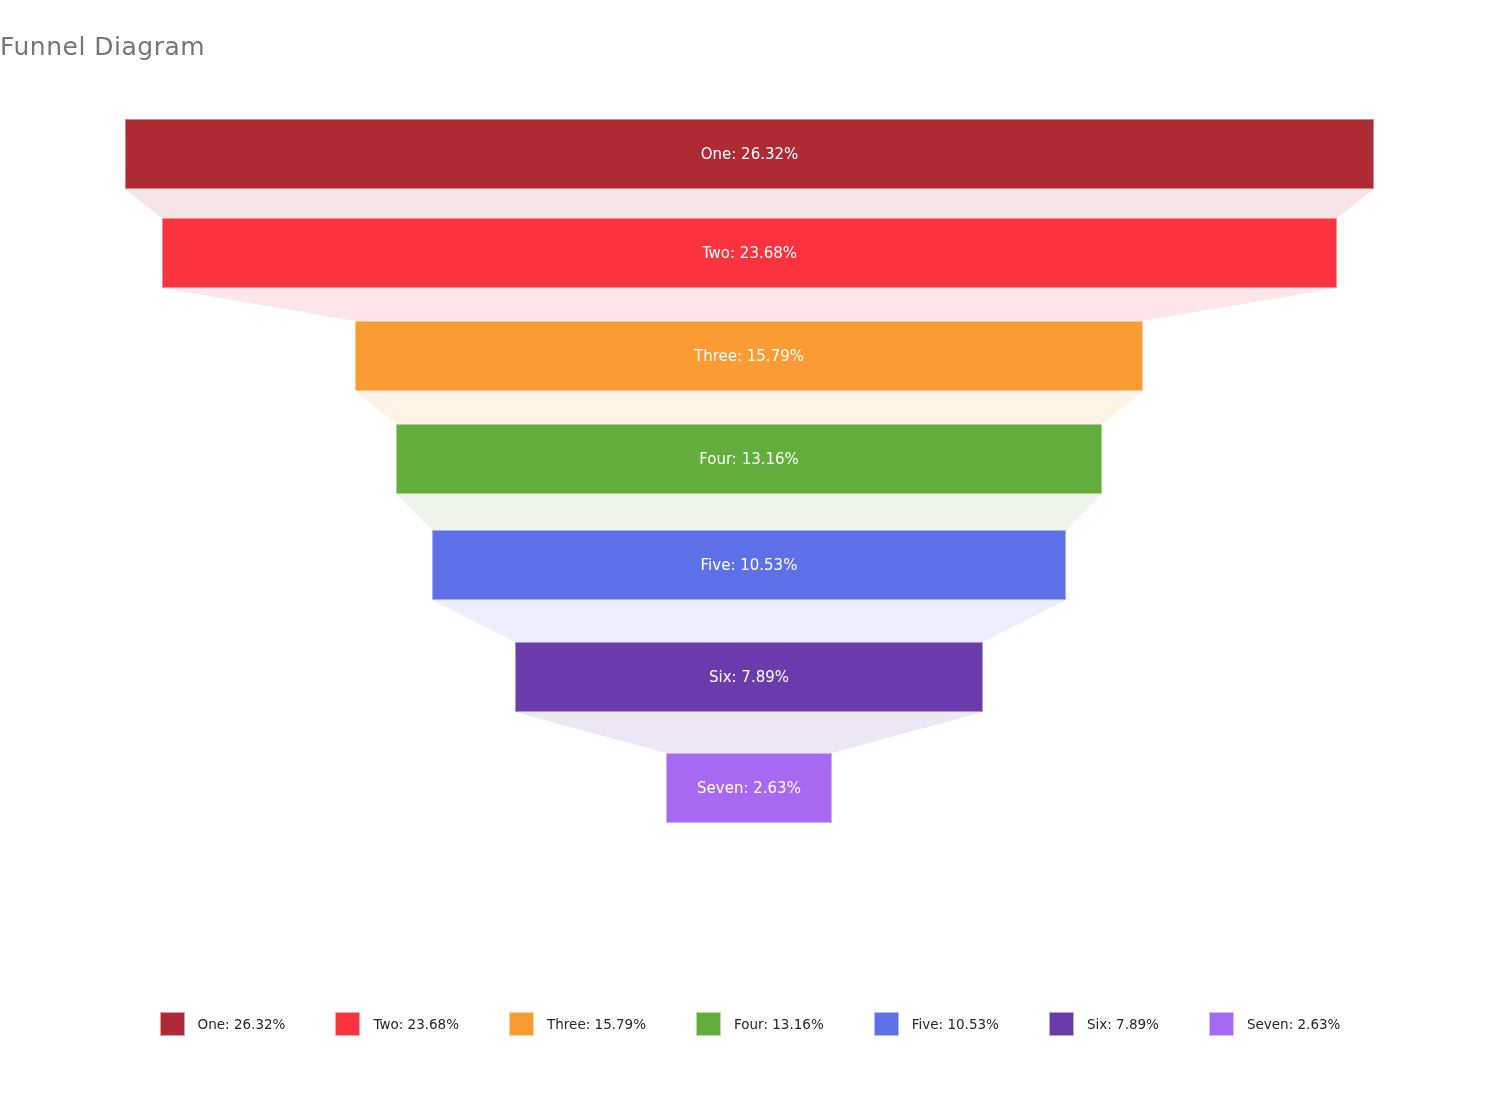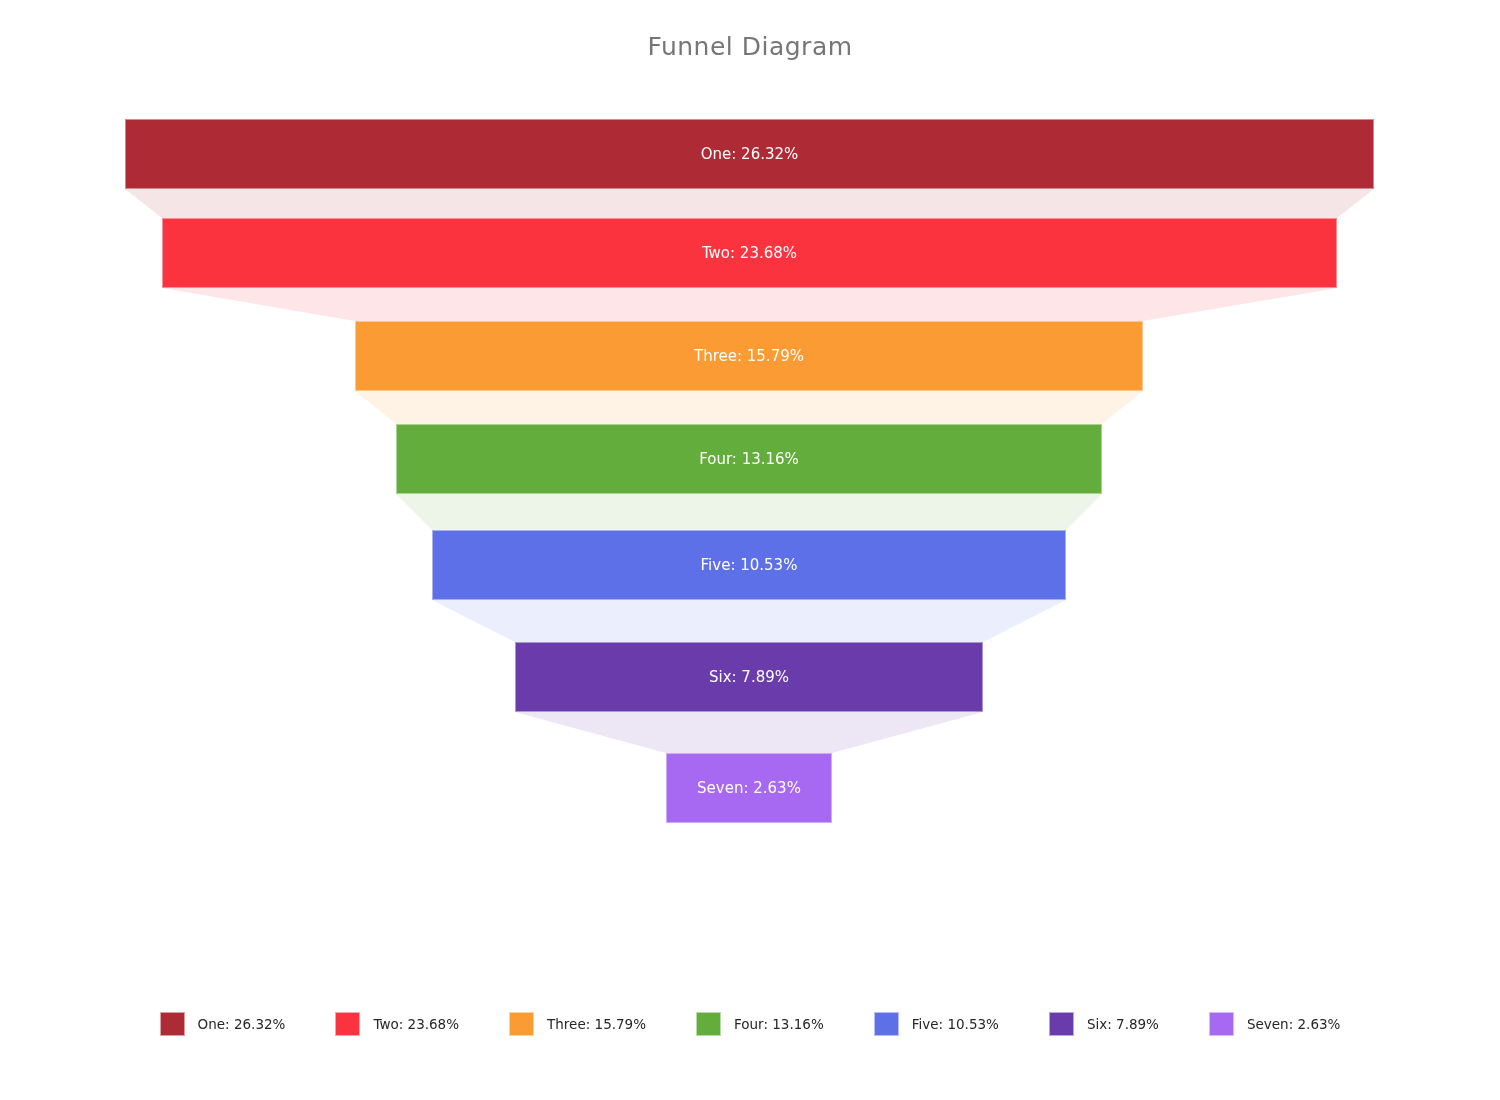--- a/index.html
+++ b/index.html
@@ -10,21 +10,20 @@
     height: 1100px;
     background: #ffffff;
     font-family: "DejaVu Sans", "Liberation Sans", sans-serif;
     overflow: hidden;
   }
   .chart-title {
     position: absolute;
     top: 32px;
     left: 0;
     width: 100%;
-    text-align: center;
     font-size: 25px;
     color: #767676;
     letter-spacing: 0.5px;
   }
   svg.connectors {
     position: absolute;
     top: 0; left: 0;
     width: 1500px; height: 1100px;
   }
   .bar {

